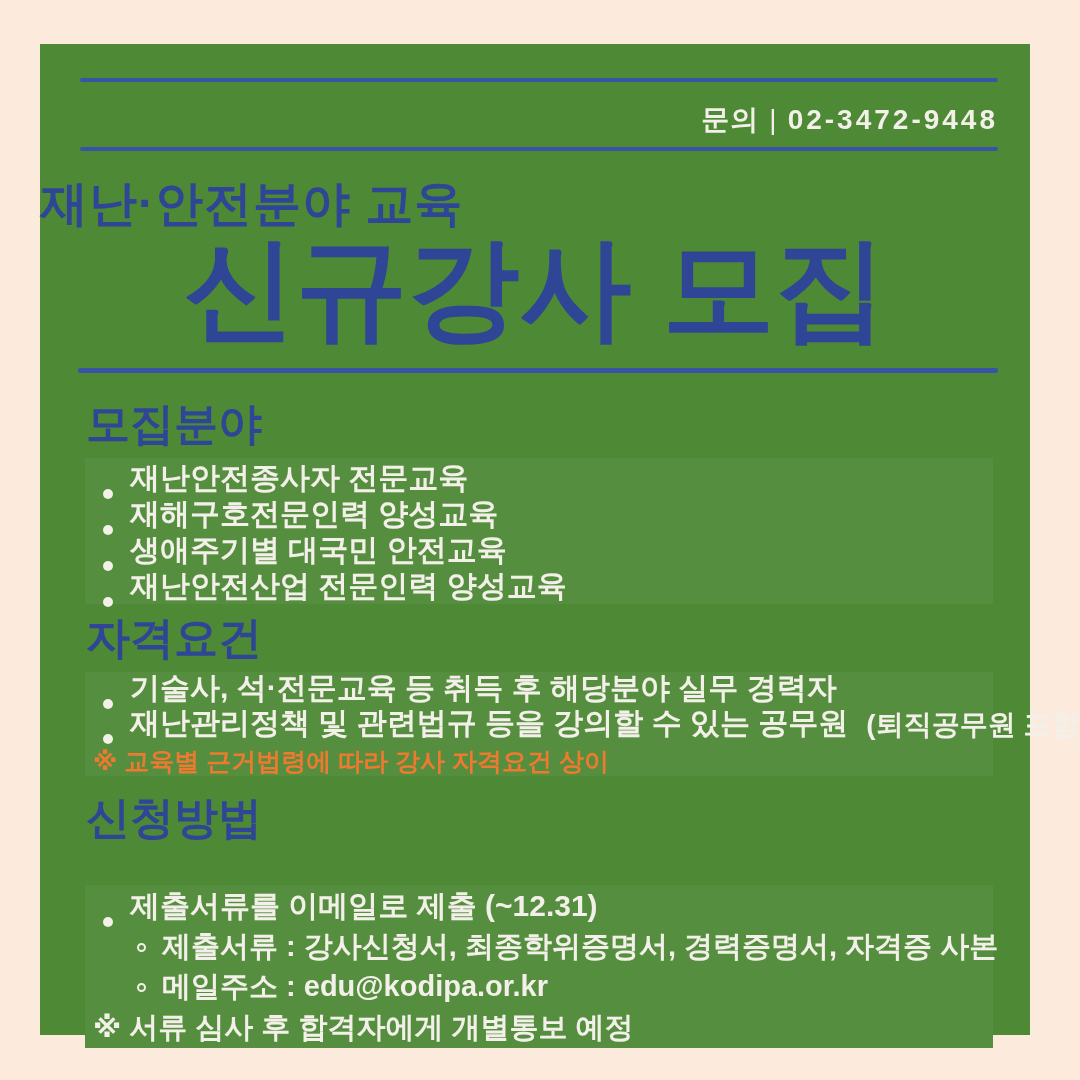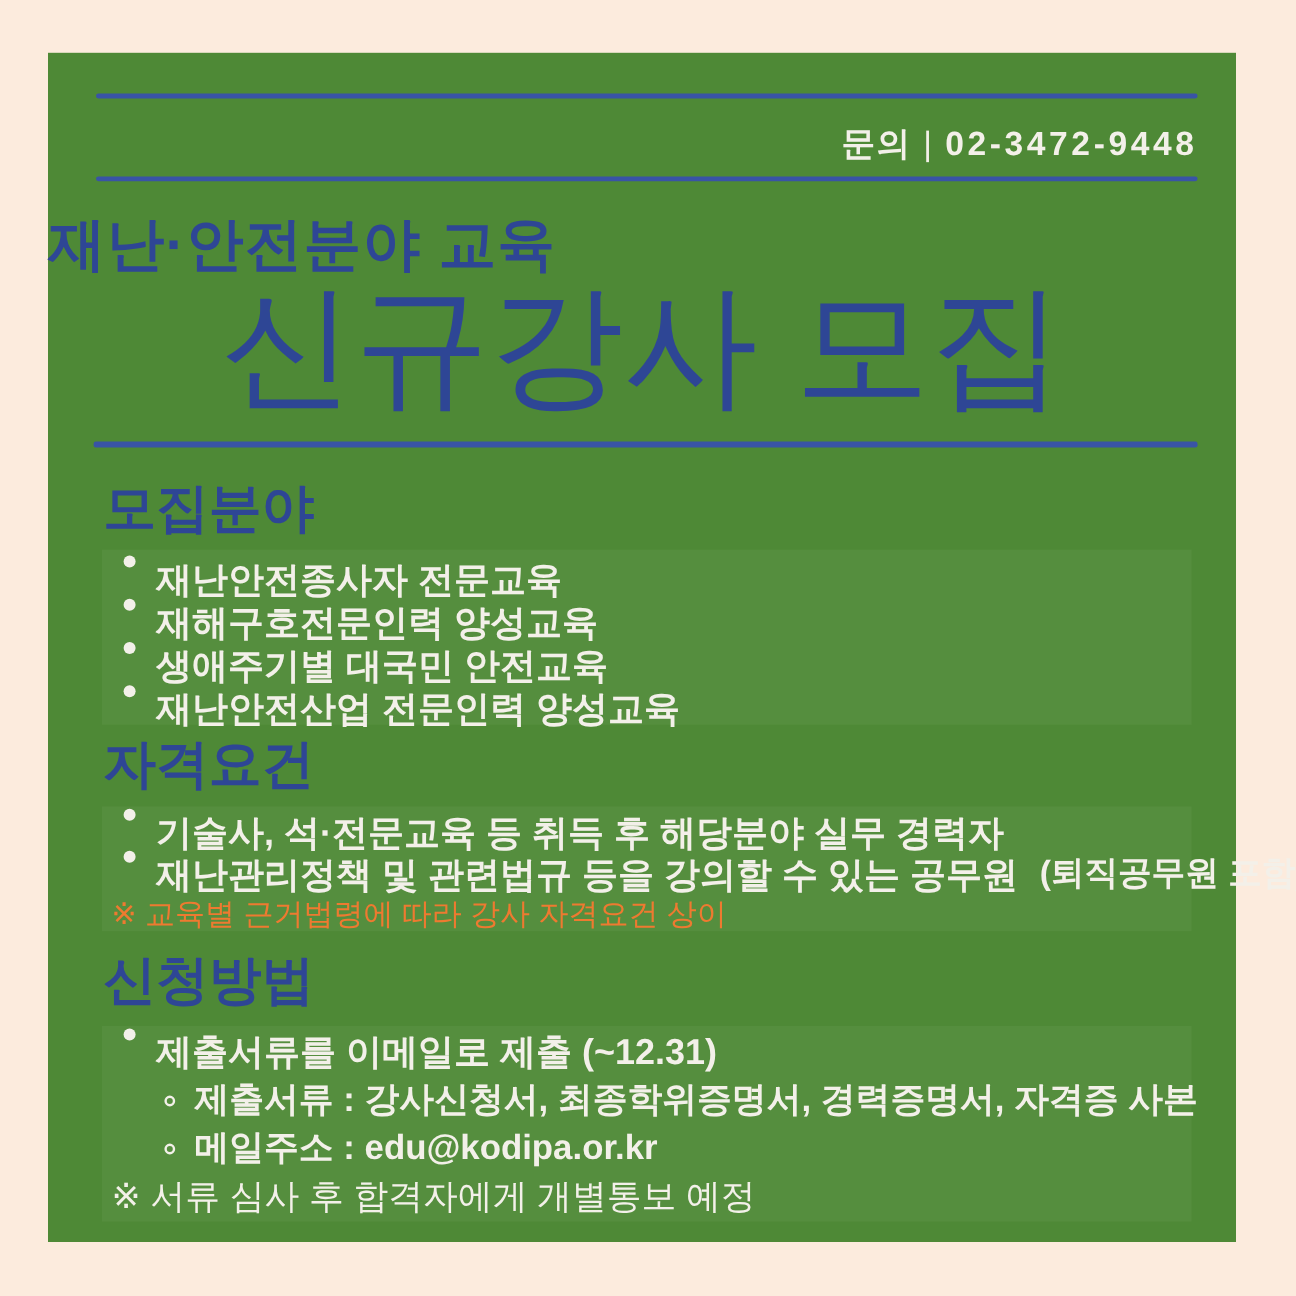--- a/index.html
+++ b/index.html
@@ -29,36 +29,36 @@
   .logo-acronym{position:absolute;left:3px;top:43px;font-size:10px;font-weight:700;color:var(--logo_green);letter-spacing:1px}
   .logo-caption{position:absolute;left:48px;top:44px;font-size:9.5px;font-weight:700;color:var(--navy);letter-spacing:.4px;white-space:nowrap}
 
   
   .contact{position:absolute;top:57px;right:32px;font-size:28px;font-weight:700;color:var(--cream_text);letter-spacing:1px;white-space:nowrap}
   .contact .sep{margin:0 10px;font-weight:400}
   .contact .num{letter-spacing:3px}
 
   
   .eyebrow{position:absolute;left:0;width:100%;top:128px;text-align:left;font-size:48px;font-weight:700;color:var(--navy);letter-spacing:1px}
-  .title{position:absolute;left:0;width:100%;top:186px;text-align:center;font-size:112px;line-height:1.05;font-weight:400;color:var(--navy);white-space:nowrap}
+  .title{position:absolute;left:0;width:100%;top:186px;text-align:center;font-size:112px;line-height:1.05;font-weight:700;color:var(--navy);white-space:nowrap}
 
   
   .sec-h{position:absolute;left:46px;font-size:44px;line-height:1;font-weight:700;color:var(--navy)}
   .sec-h.h1{top:358px}.sec-h.h2{top:572px}.sec-h.h3{top:752px}
 
   .panel{position:absolute;left:45px;width:908px;background:var(--panel_green);color:var(--cream_text)}
   .panel1{top:414px;height:146px;padding-top:5px}
   .panel2{top:628px;height:104px;padding-top:2px}
-  .panel3{top:811px;height:163px;padding-top:2px}
+  .panel3{top:841px;height:163px;padding-top:2px}
 
-  .li{display:flex;align-items:flex-start;height:36px;font-size:30px;font-weight:600;white-space:nowrap}
+  .li{display:flex;align-items:flex-end;height:36px;font-size:30px;font-weight:600;white-space:nowrap}
   .li .b{width:10px;height:10px;border-radius:50%;background:var(--cream_text);margin:0 17px 0 18px;flex:none}
   .panel2 .li{height:35px}
   .suffix{font-size:28px;font-weight:700;margin-left:18px}
-  .note{display:flex;align-items:center;margin-left:8px;font-weight:400}
+  .note{display:flex;align-items:center;margin-left:8px;font-weight:700}
   .note-orange{height:30px;margin-top:2px;font-size:25px;color:var(--orange)}
   .li3{height:40px}
   .sub{display:flex;align-items:center;height:40px;margin-left:52px;font-size:29px;font-weight:600;white-space:nowrap}
   .sub .sb{width:9px;height:9px;border-radius:50%;border:2px solid var(--cream_text);margin-right:16px;flex:none}
   .note-white{height:41px;font-size:29px;color:var(--cream_text);white-space:nowrap}
 </style>
 </head>
 <body>
 
 <div class="page">

